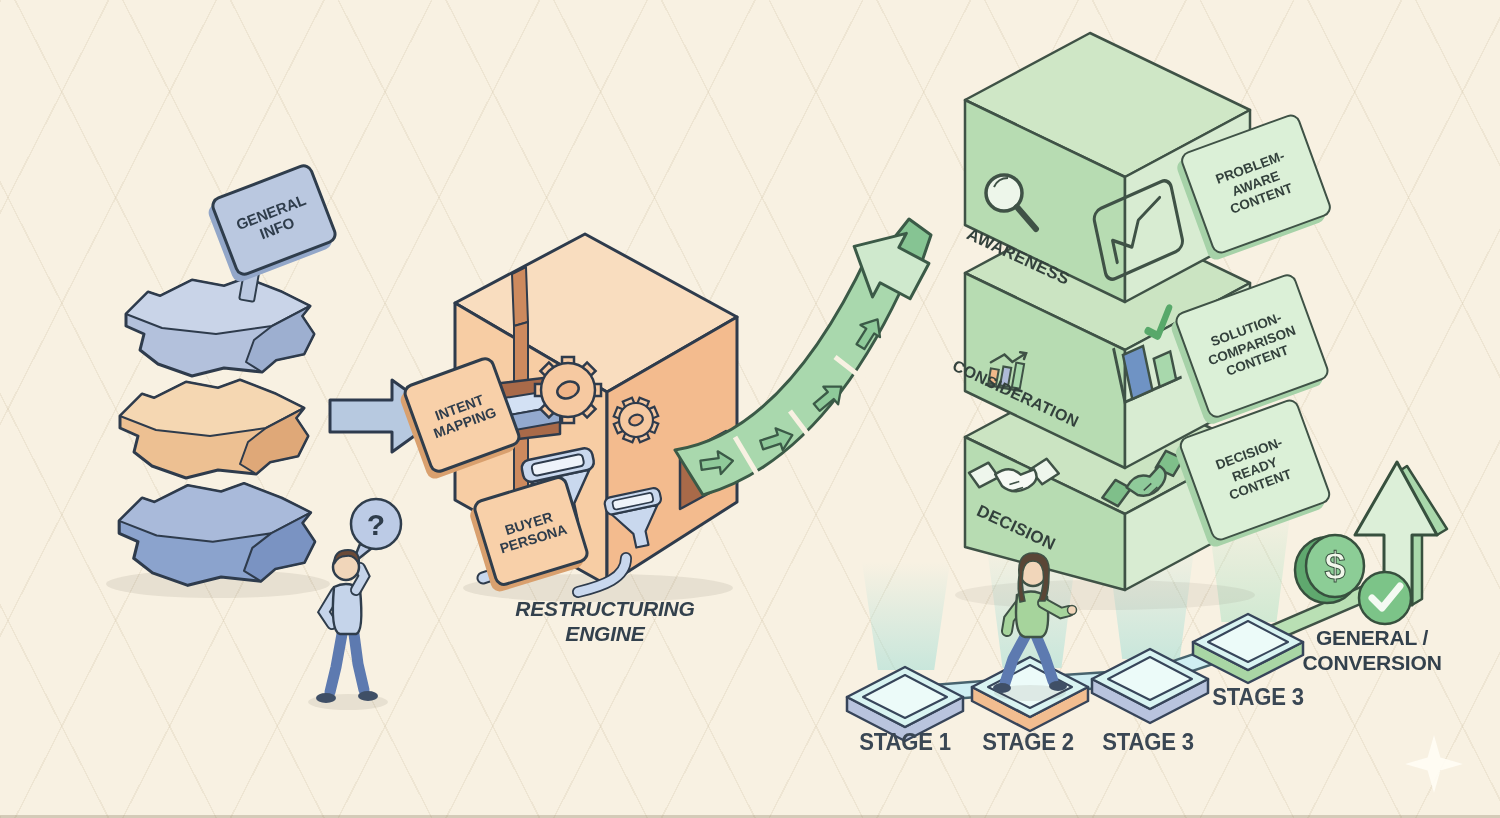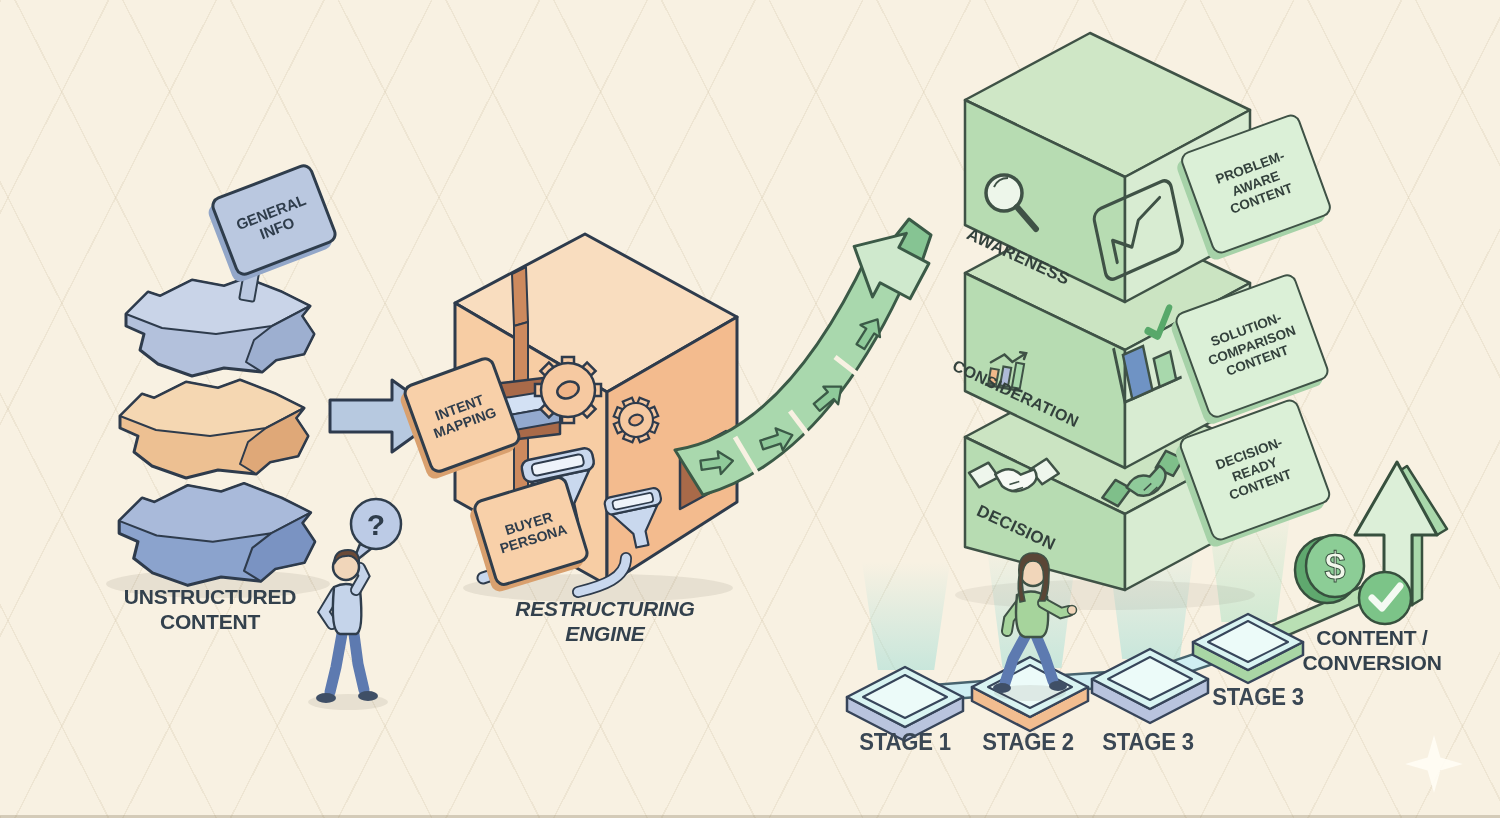--- a/index.html
+++ b/index.html
@@ -59,21 +59,20 @@
       <path d="M30,72 L52,50 L64,54 L96,38 L128,44 L150,36 L186,50 L214,64 L176,84 L120,92 L66,86 Z" fill="#c9d4e8" stroke-width="2"></path>
       <path d="M176,84 L214,64 L206,74 L218,92 L208,112 L180,118 L166,130 L150,120 L158,98 Z" fill="#9dafd0" stroke-width="2"></path>
     </g>
   </svg>
 
   <div class="abs" style="left:243px;top:243px;width:13px;height:55px;background:#bac8e0;border:2.5px solid #2f3d4c;border-radius:3px;transform:rotate(10deg);"></div>
   <div class="abs sign blue" style="left:220px;top:178px;width:102px;height:78px;font-size:15px;transform:rotate(-21deg);">
     <span>GENERAL INFO</span>
   </div>
 
-  <div class="abs lbl big" style="left:110px;top:585px;width:200px;">UNSTRUCTURED CONTENT</div>
 
   <svg class="abs" style="left:330px;top:378px;" width="120" height="80" viewBox="0 0 120 80">
     <path d="M0,22 L62,22 L62,2 L112,38 L62,74 L62,54 L0,54 Z" fill="#b7c9e0" stroke="#2e3b4e" stroke-width="3" stroke-linejoin="round"></path>
   </svg>
 
   <svg class="abs" style="left:298px;top:492px;" width="120" height="220" viewBox="0 0 120 220">
     <ellipse cx="50" cy="210" rx="40" ry="8" fill="rgba(90,80,60,0.10)"></ellipse>
     <g>
       <polygon points="62,52 54,72 74,56" fill="#bccbe6" stroke="#2f3d4c" stroke-width="2.5" stroke-linejoin="round"></polygon>
       <circle cx="78" cy="32" r="25" fill="#bccbe6" stroke="#2f3d4c" stroke-width="2.5"></circle>
@@ -314,17 +313,17 @@
       <circle cx="100" cy="158" r="26" fill="#7cc488" stroke="#37503e" stroke-width="2.5"></circle>
       <path d="M87,158 L97,168 L115,146" fill="none" stroke="#f4faf2" stroke-width="7" stroke-linecap="round" stroke-linejoin="round"></path>
     </g>
   </svg>
 
   <div class="abs lbl stage" style="left:905px;top:729px;">STAGE 1</div>
   <div class="abs lbl stage" style="left:1028px;top:729px;">STAGE 2</div>
   <div class="abs lbl stage" style="left:1148px;top:729px;">STAGE 3</div>
   <div class="abs lbl stage" style="left:1258px;top:684px;">STAGE 3</div>
 
-  <div class="abs lbl big" style="left:1287px;top:626px;width:170px;">CONTENT / CONVERSION</div>
+  <div class="abs lbl big" style="left:1287px;top:626px;width:170px;">GENERAL / CONVERSION</div>
 
   <div class="abs sparkle" style="left:1405px;top:735px;"></div>
   <div class="abs strip"></div>
 </div>
 
 </body></html>

